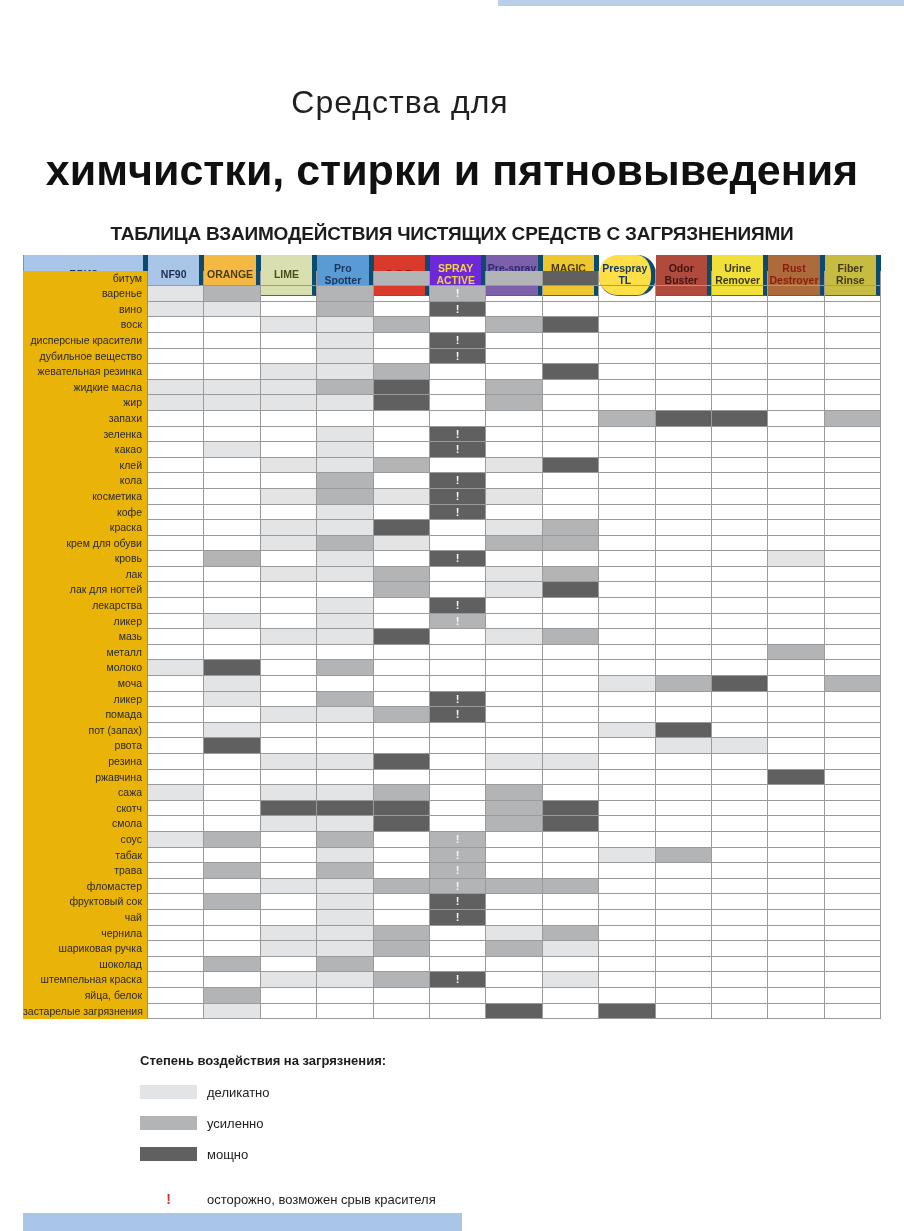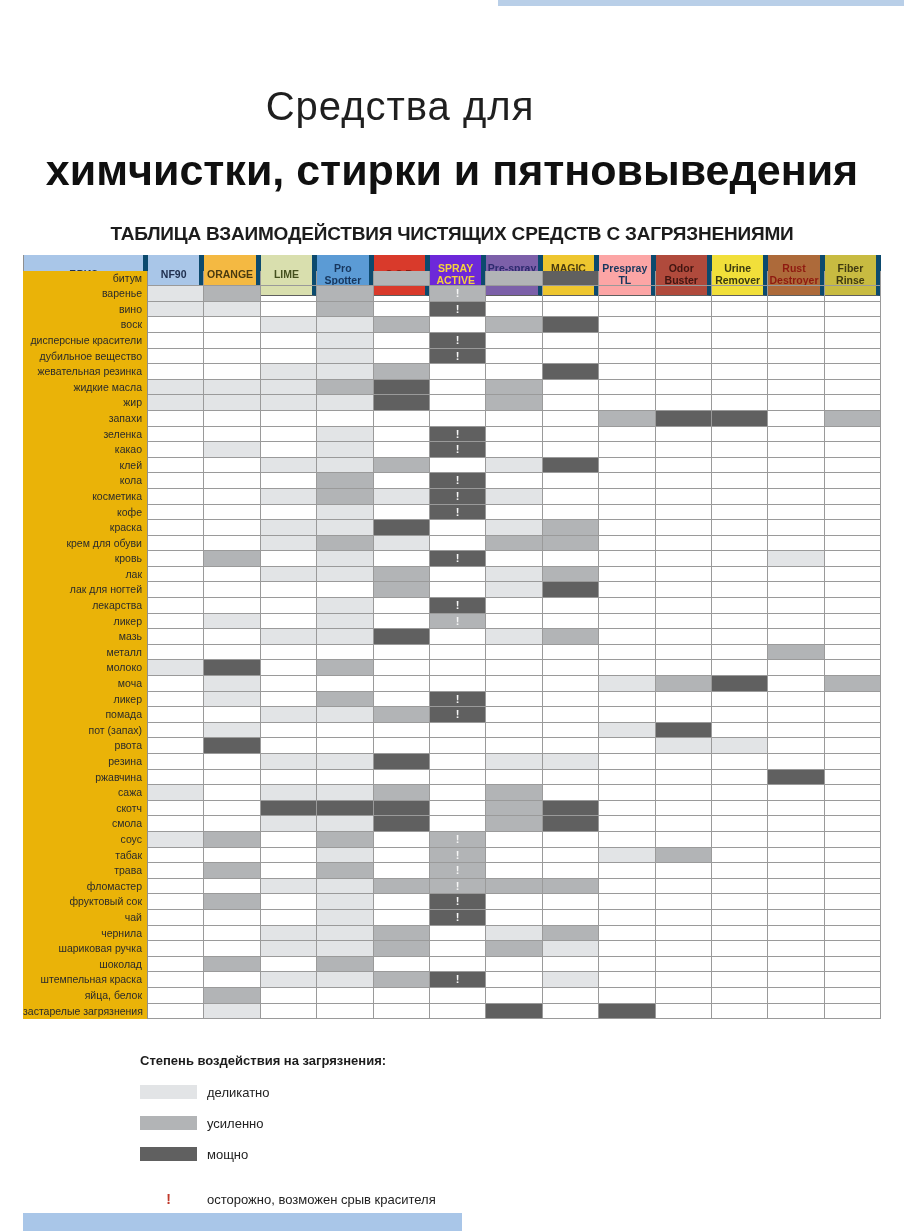--- a/index.html
+++ b/index.html
@@ -4,21 +4,21 @@
 <style>
   html,body { margin:0; padding:0; }
   body {
     width:904px; height:1231px; position:relative; background:#ffffff;
     font-family:"Liberation Sans", sans-serif; overflow:hidden;
   }
   .top-strip { position:absolute; top:0; left:498px; width:406px; height:6px; background:#b9cfe8; }
   .bottom-strip { position:absolute; top:1213px; left:23px; width:439px; height:18px; background:#a9c6e8; }
 
   .title1 { position:absolute; top:84px; left:0; width:800px; text-align:center;
-            font-size:40px; color:#1f1f1f; letter-spacing:1px; }
+            font-size:32px; color:#1f1f1f; letter-spacing:1px; }
   .title2 { position:absolute; top:146px; left:0; width:904px; text-align:center;
             font-size:43px; font-weight:bold; color:#101010; }
   .subtitle { position:absolute; top:223px; left:0; width:904px; text-align:center;
             font-size:19px; font-weight:bold; color:#1c1c1c; letter-spacing:-0.2px; }
 
   .grid { position:absolute; left:23px; top:255px;
           display:grid; grid-template-columns:125px repeat(13, 56.4px);
           grid-auto-rows:15.6px; }
   .hcell {
     height:41px; display:flex; align-items:center; justify-content:center;
@@ -59,21 +59,21 @@
 <div class="grid">
     <div class="hcell first" style="background: rgb(169, 198, 232); color: rgb(32, 48, 80);">БРИЗ</div>
     <div class="hcell" style="background: rgb(169, 198, 232); color: rgb(32, 48, 80);">NF90</div>
     <div class="hcell" style="background: rgb(244, 185, 66); color: rgb(74, 59, 16);">ORANGE</div>
     <div class="hcell" style="background: rgb(217, 223, 174); color: rgb(68, 80, 30);">LIME</div>
     <div class="hcell" style="background: rgb(91, 155, 213); color: rgb(23, 54, 93);">Pro Spotter</div>
     <div class="hcell" style="background: rgb(217, 58, 43); color: rgb(138, 23, 13);">S.S.R</div>
     <div class="hcell" style="background: #6d28d9; color: rgb(244, 210, 60);">SPRAY ACTIVE</div>
     <div class="hcell" style="background: rgb(124, 96, 169); color: rgb(45, 42, 110);">Pre-spray HD</div>
     <div class="hcell" style="background: rgb(238, 198, 47); color: rgb(74, 59, 16);">MAGIC GEL</div>
-    <div class="hcell" style="background: #fca5a5; color: rgb(23, 54, 93);">Prespray TL</div>
+    <div class="hcell" style="background: #fde047; color: rgb(23, 54, 93); border-radius: 19px;">Prespray TL</div>
     <div class="hcell" style="background: rgb(176, 74, 60); color: rgb(65, 21, 17);">Odor Buster</div>
     <div class="hcell" style="background: rgb(241, 223, 58); color: rgb(58, 58, 16);">Urine Remover</div>
     <div class="hcell" style="background: rgb(173, 106, 58); color: rgb(143, 26, 16);">Rust Destroyer</div>
     <div class="hcell" style="background: rgb(200, 187, 65); color: rgb(63, 58, 16);">Fiber Rinse</div>
     <div class="rlabel">битум</div>
     <div class="cell"></div>
     <div class="cell"></div>
     <div class="cell"></div>
     <div class="cell"></div>
     <div class="cell" style="background: rgb(178, 180, 182);"></div>

